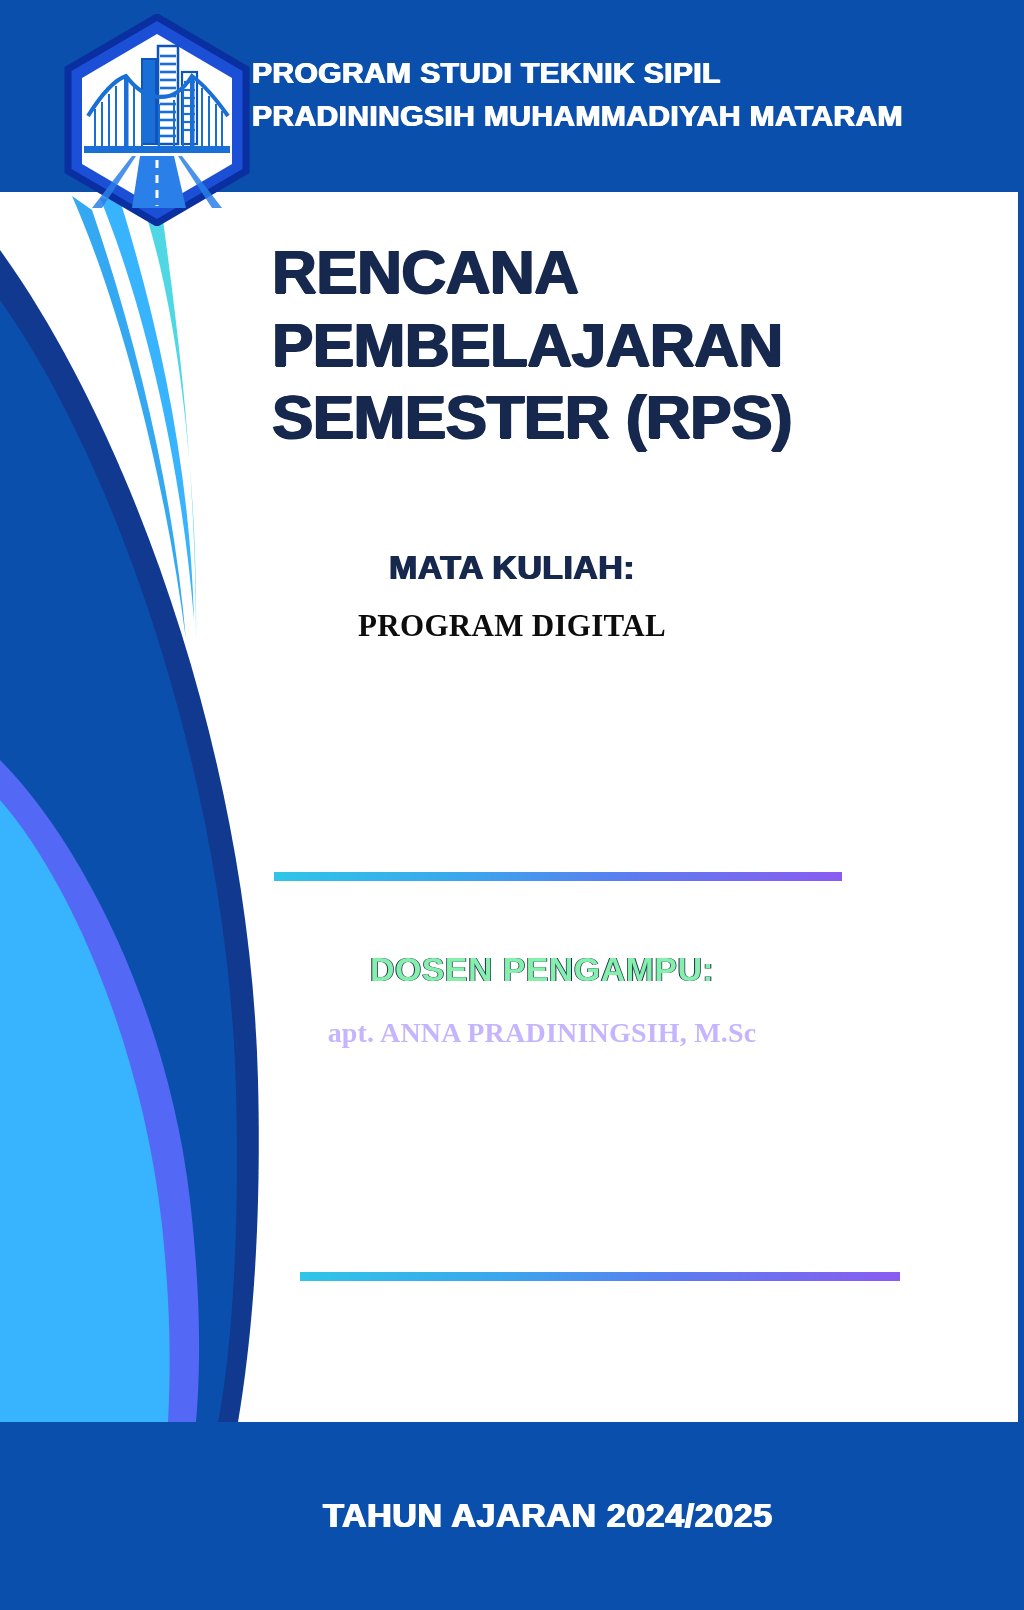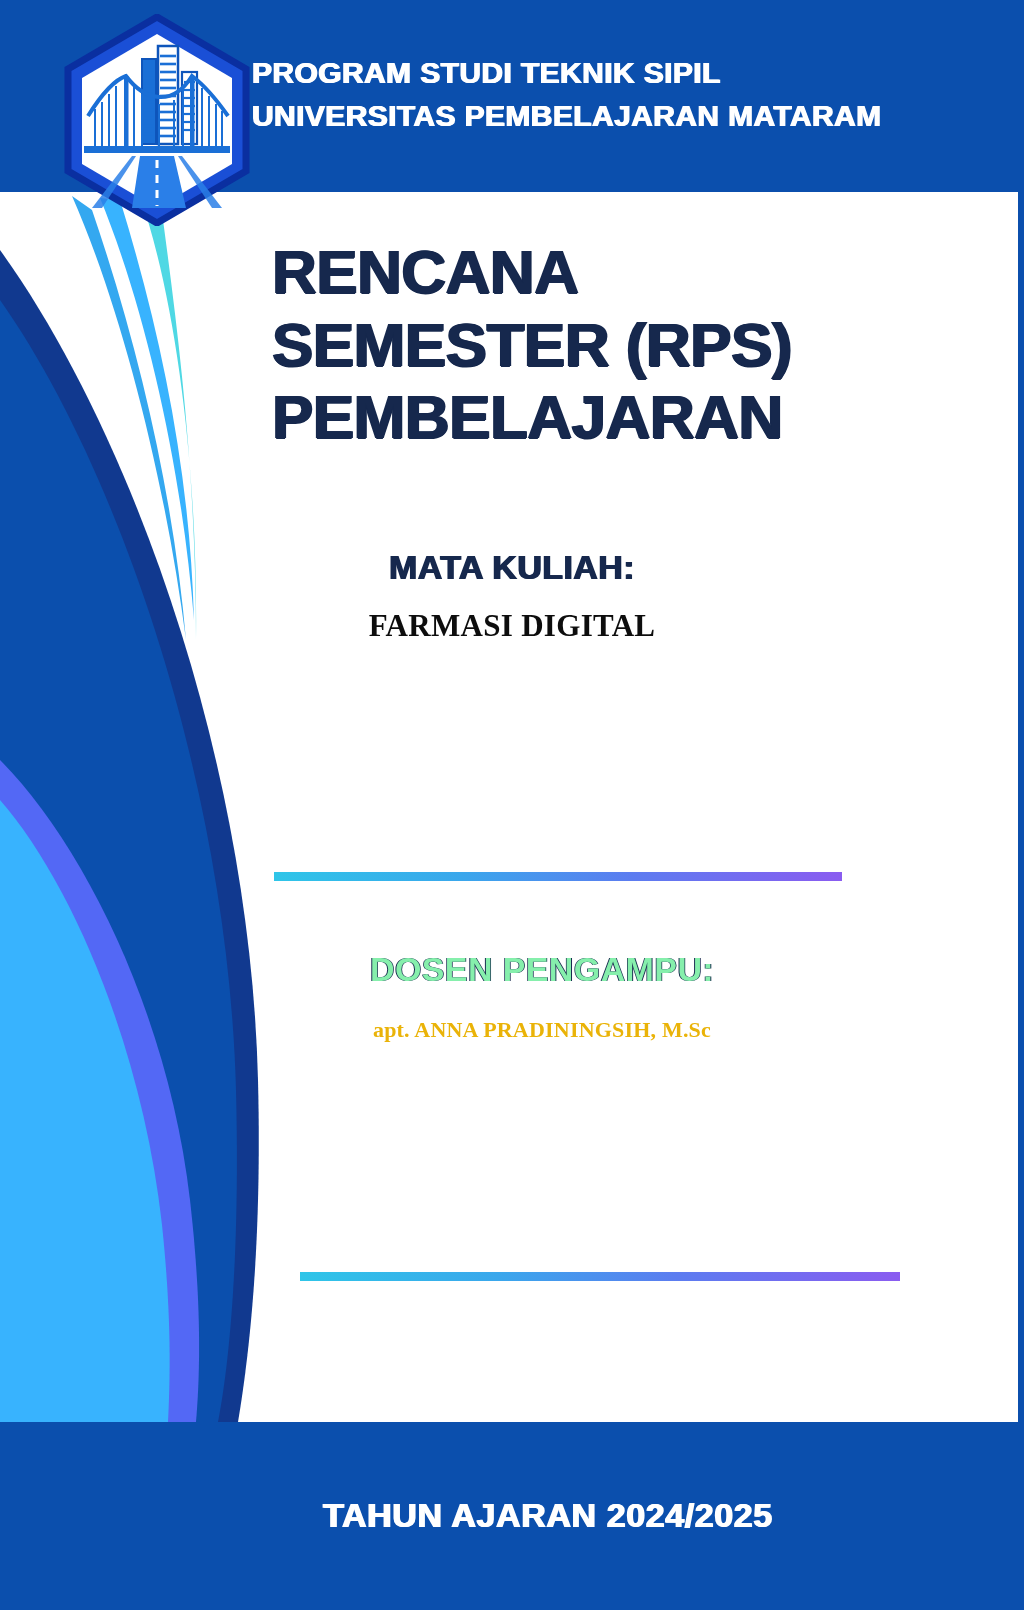--- a/index.html
+++ b/index.html
@@ -144,22 +144,22 @@
     font-weight: 700;
     font-size: 34px;
     color: #86efac;
     letter-spacing: 0.4px;
     text-shadow: 0.8px 0 0 #16284d, -0.8px 0 0 #16284d;
   }
   .lecturer-name {
     margin-top: 28px;
     font-family: "Liberation Serif", serif;
     font-weight: 700;
-    font-size: 22px;
-    color: #eab308;
+    font-size: 28px;
+    color: #c4b5fd;
     letter-spacing: 0.2px;
   }
 
   
   .footer {
     position: absolute;
     left: 0;
     top: 1420px;
     width: 1024px;
     height: 190px;
@@ -276,33 +276,33 @@
       <rect x="22" y="132" width="146" height="7" fill="#1a6fd6"></rect>
 
       <path d="M70 194 L 78 142 L 112 142 L 124 194 Z" fill="#2a7fe8"></path>
       <path d="M95 146 L 95 192" stroke="#ffffff" stroke-width="3" stroke-dasharray="8 7"></path>
       <path d="M40 194 L 74 142 L 70 142 L 30 194 Z" fill="#2a7fe8" opacity="0.85"></path>
       <path d="M150 194 L 116 142 L 120 142 L 160 194 Z" fill="#2a7fe8" opacity="0.85"></path>
     </svg>
 
     <div class="header-texts">
       <div class="header-line">PROGRAM STUDI TEKNIK SIPIL</div>
-      <div class="header-line">UNIVERSITAS PEMBELAJARAN MATARAM</div>
+      <div class="header-line">PRADININGSIH MUHAMMADIYAH MATARAM</div>
     </div>
   </div>
 
   <div class="title-block">
     <div class="title-line">RENCANA</div>
+    <div class="title-line">PEMBELAJARAN</div>
     <div class="title-line">SEMESTER (RPS)</div>
-    <div class="title-line">PEMBELAJARAN</div>
   </div>
 
   <div class="course-block">
     <div class="course-label">MATA KULIAH:</div>
-    <div class="course-name">FARMASI DIGITAL</div>
+    <div class="course-name">PROGRAM DIGITAL</div>
   </div>
 
   <div class="rule rule-top"></div>
   <div class="rule rule-bottom"></div>
 
   <div class="lecturer-block">
     <div class="lecturer-label">DOSEN PENGAMPU:</div>
     <div class="lecturer-name">apt. ANNA PRADININGSIH, M.Sc</div>
   </div>
 

